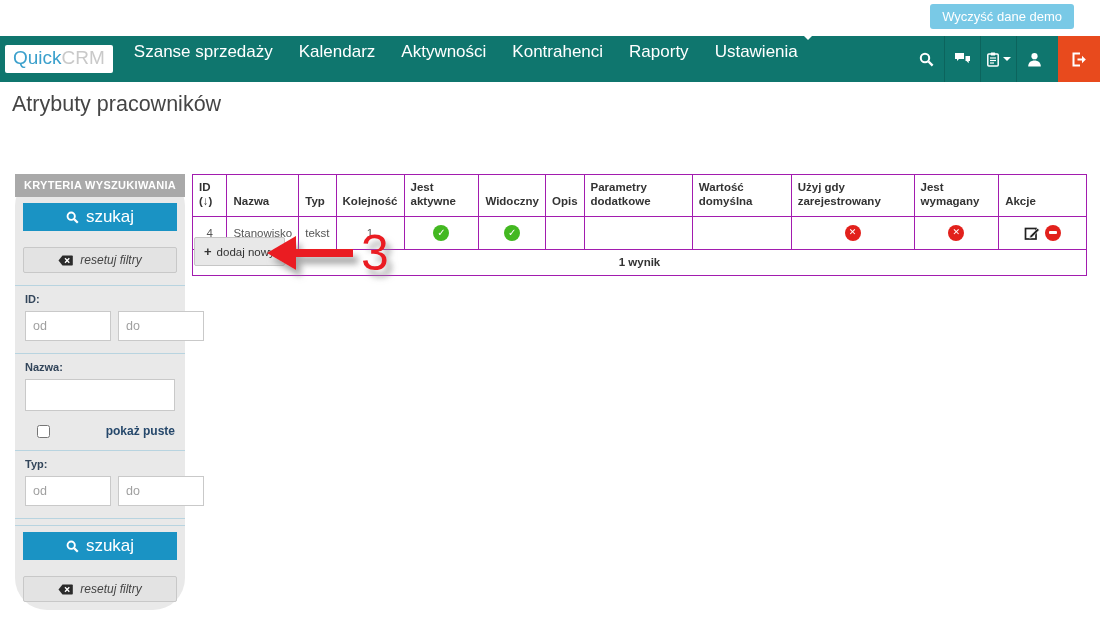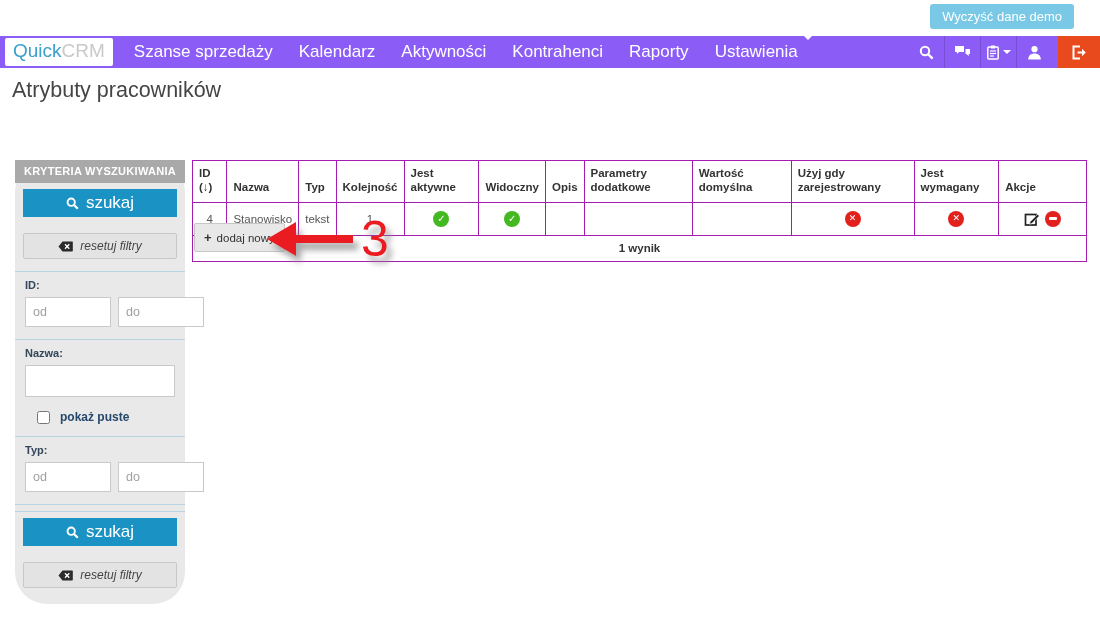--- a/index.html
+++ b/index.html
@@ -6,21 +6,21 @@
   html,body { width: 1100px; height: 629px; background: #fff;
     font-family: "Liberation Sans", "DejaVu Sans", sans-serif; overflow: hidden; }
 
   
   .topstrip { position: relative; height: 36px; background: #fff; }
   .demo-btn { position: absolute; top: 4px; right: 26px; background: #79c9e6; color: #fff;
     border: none; font-size: 13px; padding: 5px 12px; border-radius: 3px; cursor: pointer;
     font-family: inherit; }
 
   
-  .navbar { height: 32px; background: #8b5cf6; display: flex; align-items: stretch; }
+  .navbar { height: 46px; background: #0f766e; display: flex; align-items: stretch; }
   .logo { align-self: center; margin-left: 5px; background: #fff; border-radius: 2px;
     padding: 2px 8px 4px; font-size: 19px; line-height: 1.2; cursor: pointer; }
   .logo .lg1 { color: #3ba0cc; }
   .logo .lg2 { color: #c9c9c9; }
   .nav-items { display: flex; align-items: stretch; margin-left: 8px; }
   .nav-item { color: #fff; font-size: 17px; line-height: 32px; padding: 0 13px;
     cursor: pointer; white-space: nowrap; display: flex; align-items: flex-start; gap: 6px; }
   .caret { width: 0; height: 0; border-left: 4px solid transparent;
     border-right: 4px solid transparent; border-top: 4px solid #fff; display: inline-block; }
   .nav-right { margin-left: auto; display: flex; align-items: stretch; }
@@ -29,41 +29,41 @@
   .nav-ico:first-child { border-left: none; }
   .logout-btn { width: 42px; background: #e84a1d; display: flex; align-items: center;
     justify-content: center; cursor: pointer; margin-left: 6px; }
 
   
   .main { position: relative; height: 561px; }
   .page-title { font-size: 21.5px; color: #454545; margin: 10px 0 0 12px; font-weight: 400; }
 
   
   .sidebar { position: absolute; left: 15px; top: 82px; width: 170px; background: #e9e9e9;
-    padding-bottom: 16px; border-radius: 32px; }
+    padding-bottom: 8px; border-radius: 32px; }
   .sb-header { height: 23px; background: #a9a9a9; color: #fff; font-size: 11px;
     font-weight: 700; text-align: center; line-height: 23px; letter-spacing: .3px; }
   .sb-btnbox { padding: 6px 8px 0; }
   .btn-search { width: 100%; height: 28px; background: #1a93c4; border: none; color: #fff;
     font-size: 17px; cursor: pointer; display: flex; align-items: center;
     justify-content: center; gap: 7px; font-family: inherit; }
   .btn-reset { width: 100%; height: 26px; margin-top: 16px; background: #e3e3e3;
     border: 1px solid #c8c8c8; color: #444; font-size: 12px; cursor: pointer;
     display: flex; align-items: center; justify-content: center; gap: 7px;
     border-radius: 2px; font-family: inherit; font-style: italic; }
   .sb-divider { border-top: 1px solid #b8d4e0; margin-top: 12px; }
   .sb-section { padding: 7px 10px 0; }
   .sb-label { font-size: 11px; font-weight: 700; color: #32455a; margin-bottom: 6px; }
   .range-row { display: flex; gap: 7px; }
   .range-row input { width: 86px; height: 30px; border: 1px solid #c9c9c9; padding: 0 7px;
     font-size: 12.5px; color: #555; font-family: Liberation Sans, sans-serif; background: #fff; }
   .full-input { width: 100%; height: 32px; border: 1px solid #c9c9c9; padding: 0 7px;
     font-size: 12.5px; color: #555; font-family: inherit; background: #fff; }
   input::placeholder { color: #a0a0a0; }
-  .chk-row { display: flex; align-items: center; gap: 10px; margin: 13px 0 12px 12px; }
+  .chk-row { display: flex; align-items: center; margin: 13px 0 12px 12px; justify-content: space-between; }
   .chk-row input { width: 13px; height: 13px; cursor: pointer; }
   .chk-label { font-size: 12px; font-weight: 700; color: #26486b; cursor: pointer; }
   .dbl { margin-top: 6px; }
 
   
   .grid { position: absolute; left: 192px; top: 82px; width: 895px; border-collapse: collapse;
     background: #fff; }
   .grid th, .grid td { border: 1px solid #a21caf; }
   .grid th { font-size: 11.5px; font-weight: 700; color: #333; text-align: left;
     vertical-align: bottom; padding: 5px 6px 7px; height: 38px; line-height: 1.25; }

